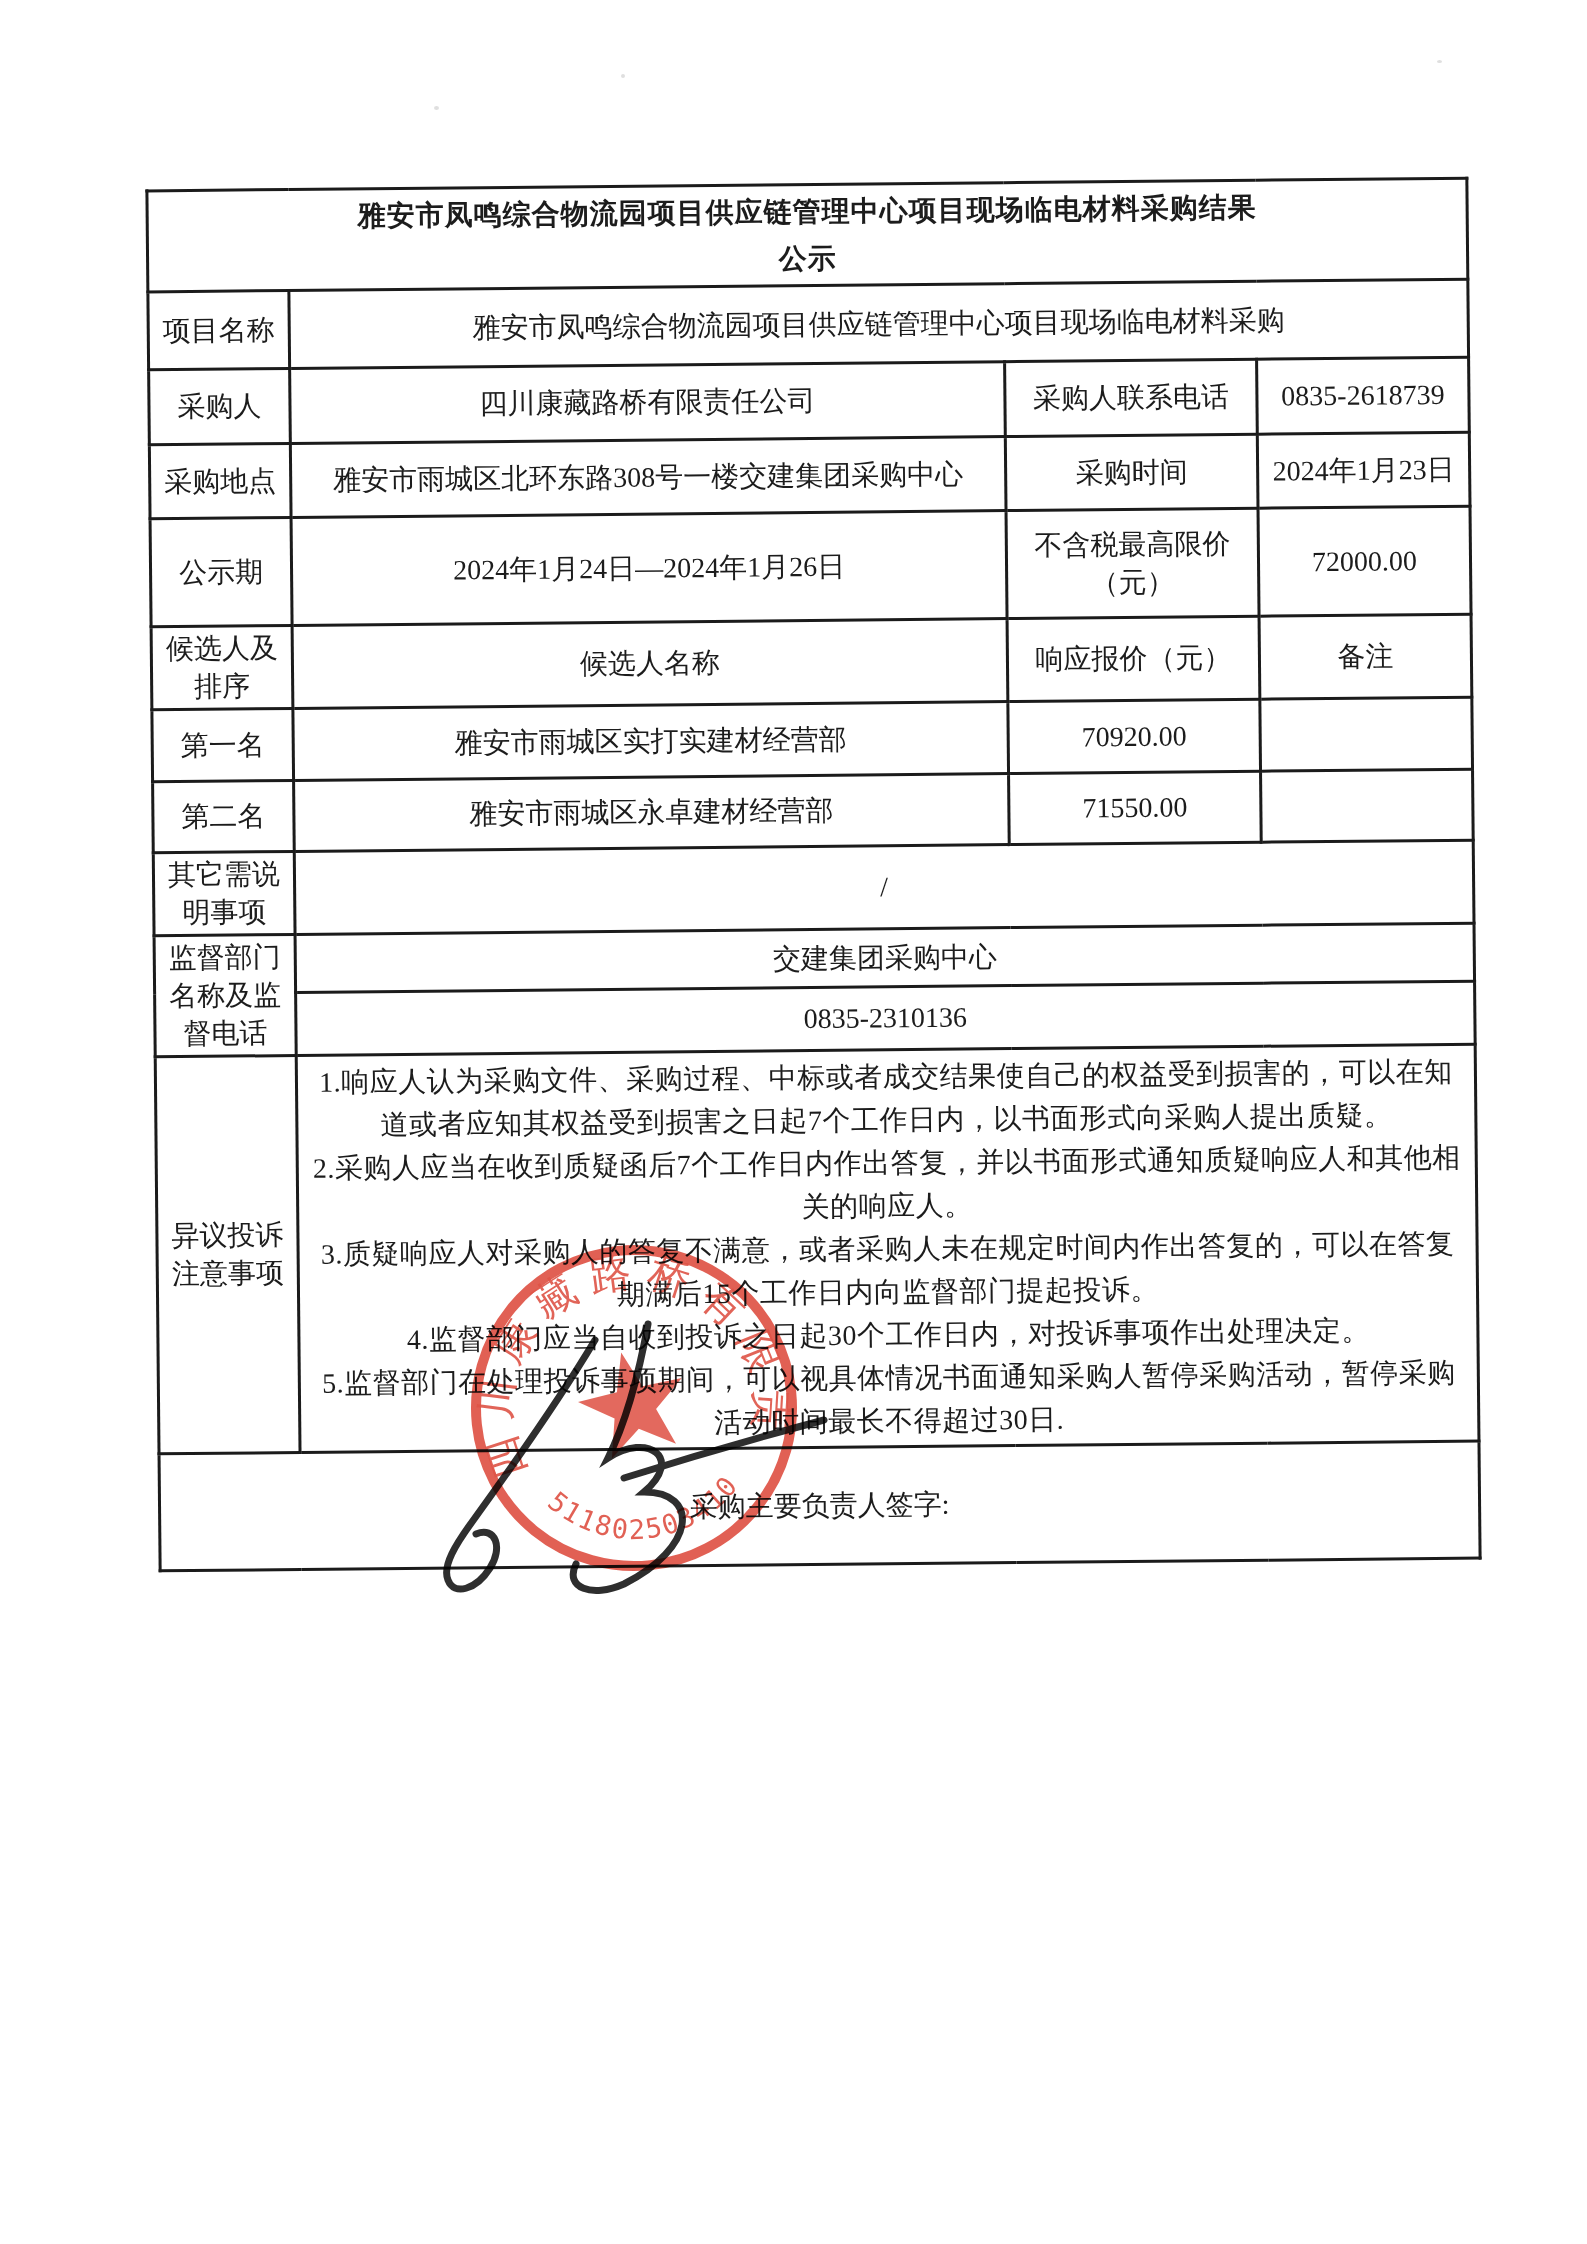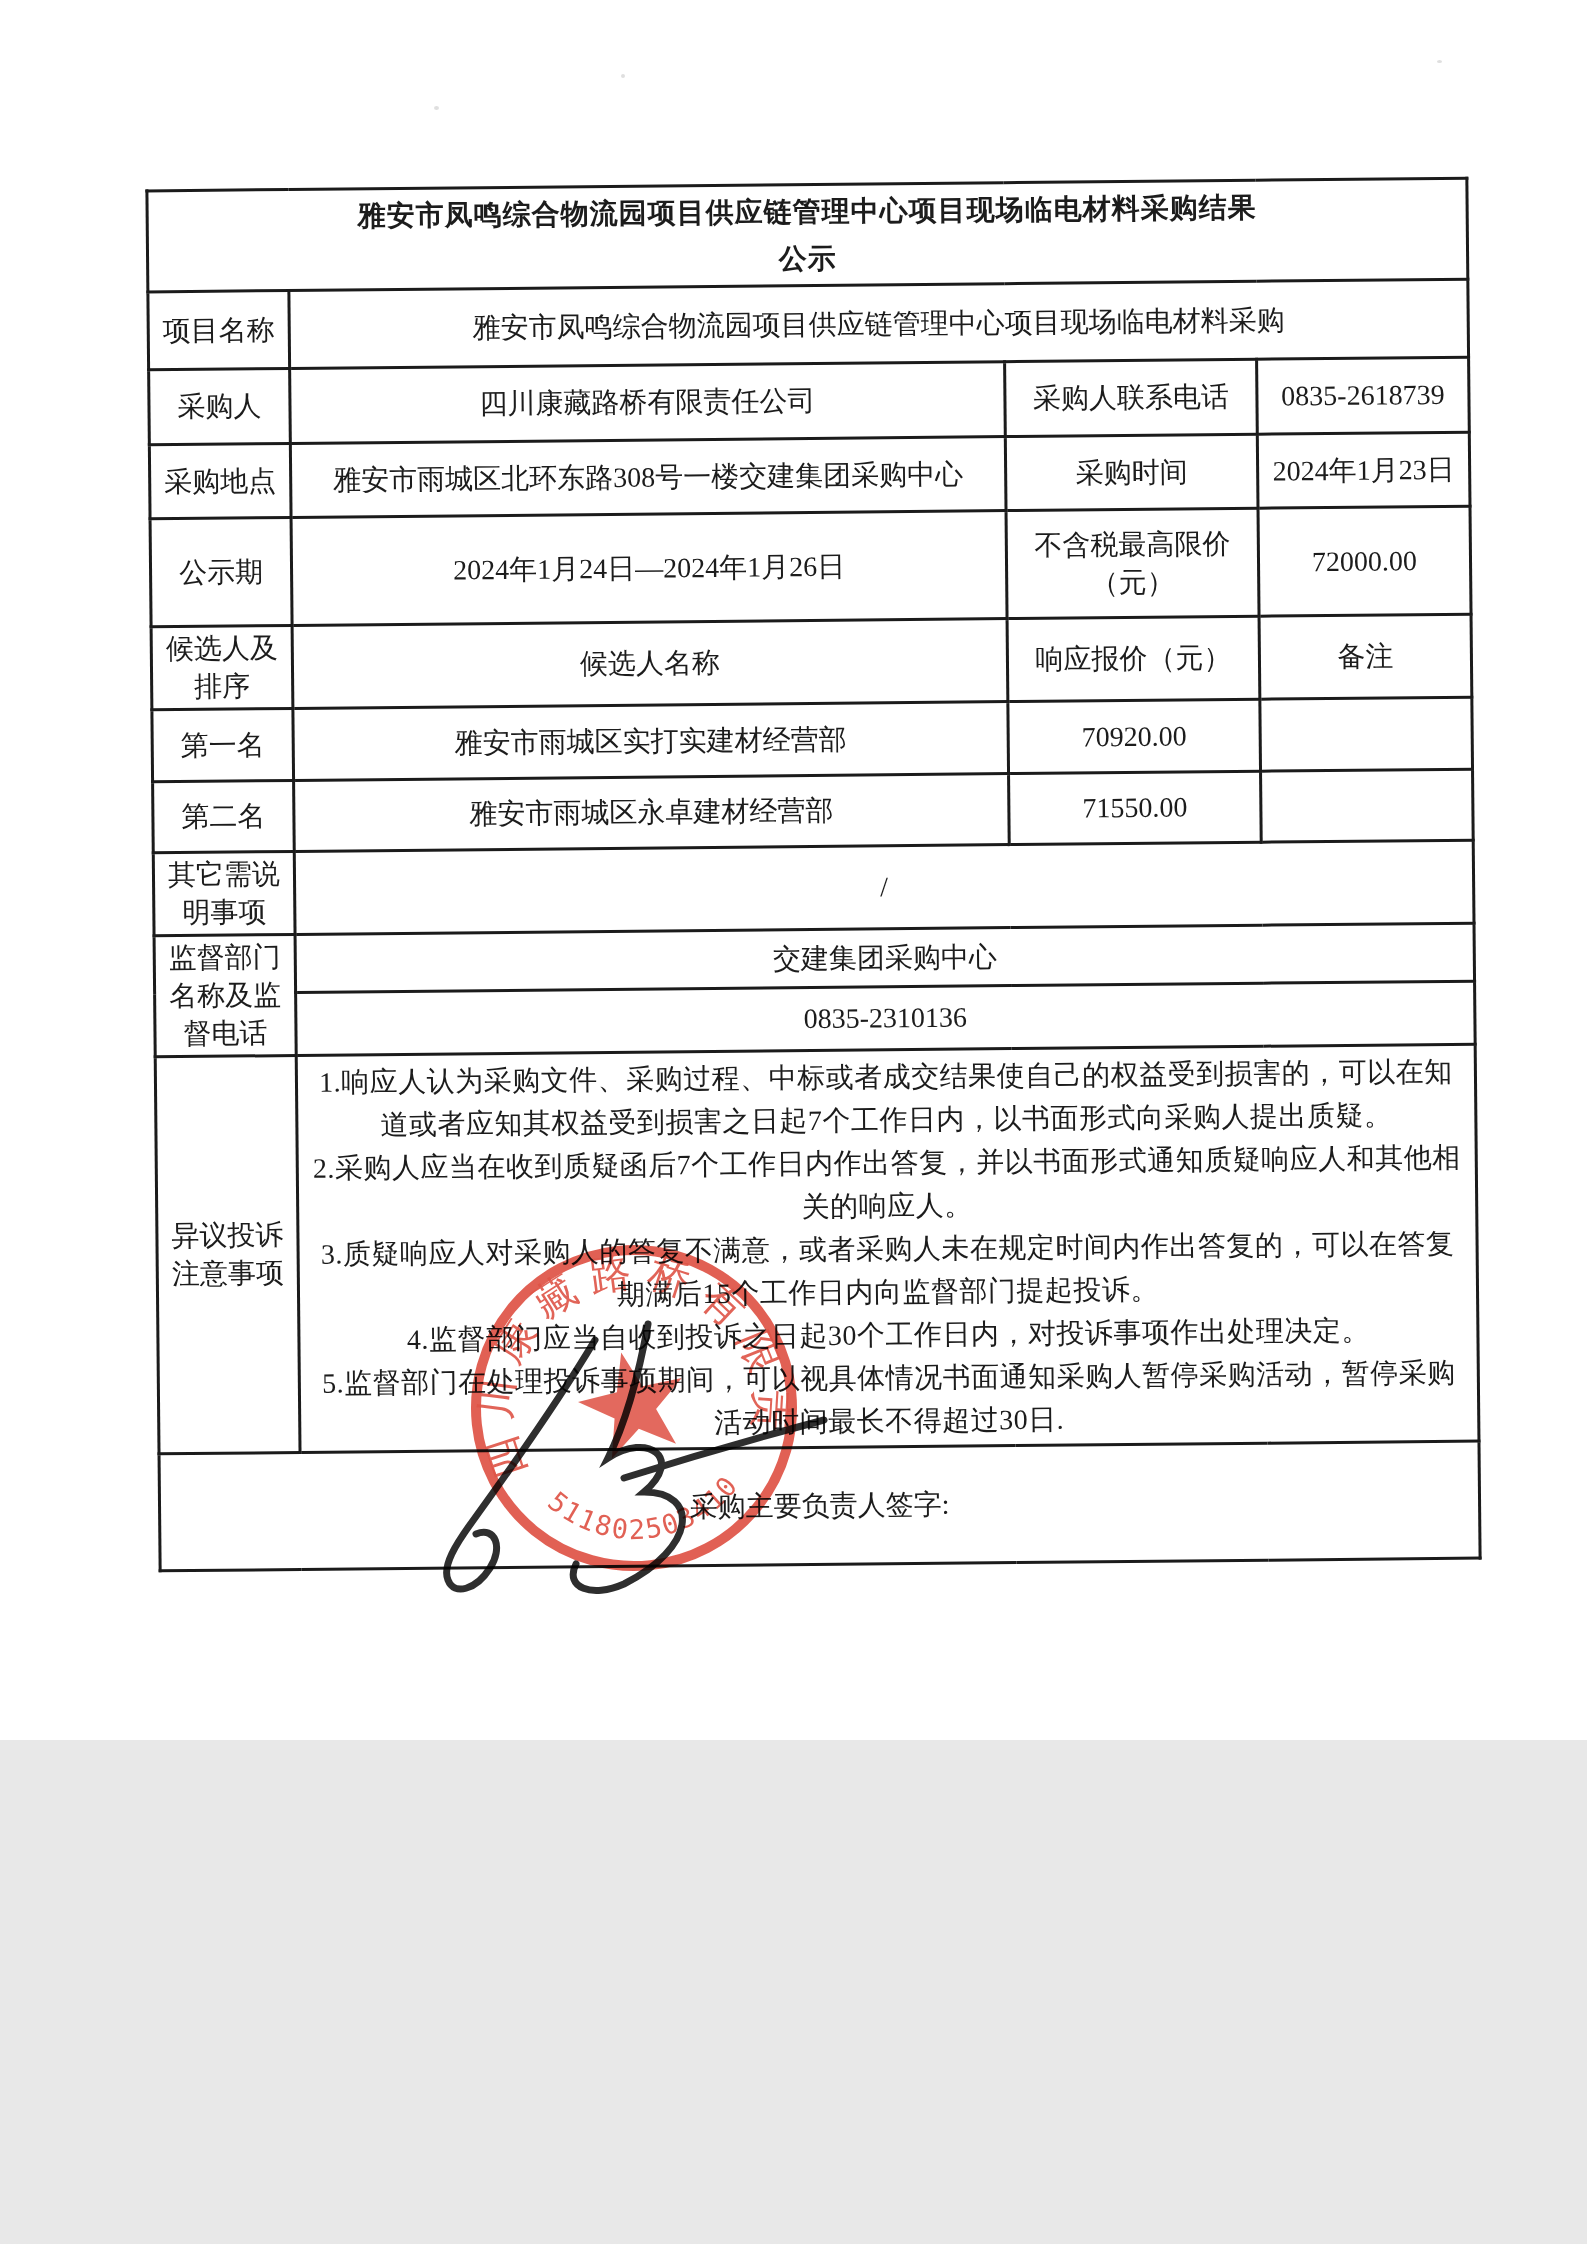--- a/index.html
+++ b/index.html
@@ -1,18 +1,18 @@
 <!DOCTYPE html>
 <html><head>
 <meta charset="utf-8">
 <style>
   html,body{margin:0;padding:0;background:#e8e8e8;}
   .sheet{
     position:relative;
-    width:1587px;height:1740px;
+    width:1587px;height:2244px;
     background:#ffffff;
     overflow:hidden;
     font-family:"Liberation Serif","DejaVu Serif",serif;
     color:#1c1c1c;
   }
   
   table.doc{
     position:absolute;left:152px;top:183px;width:1320px;
     border-collapse:collapse;table-layout:fixed;
     transform:rotate(-0.55deg);

